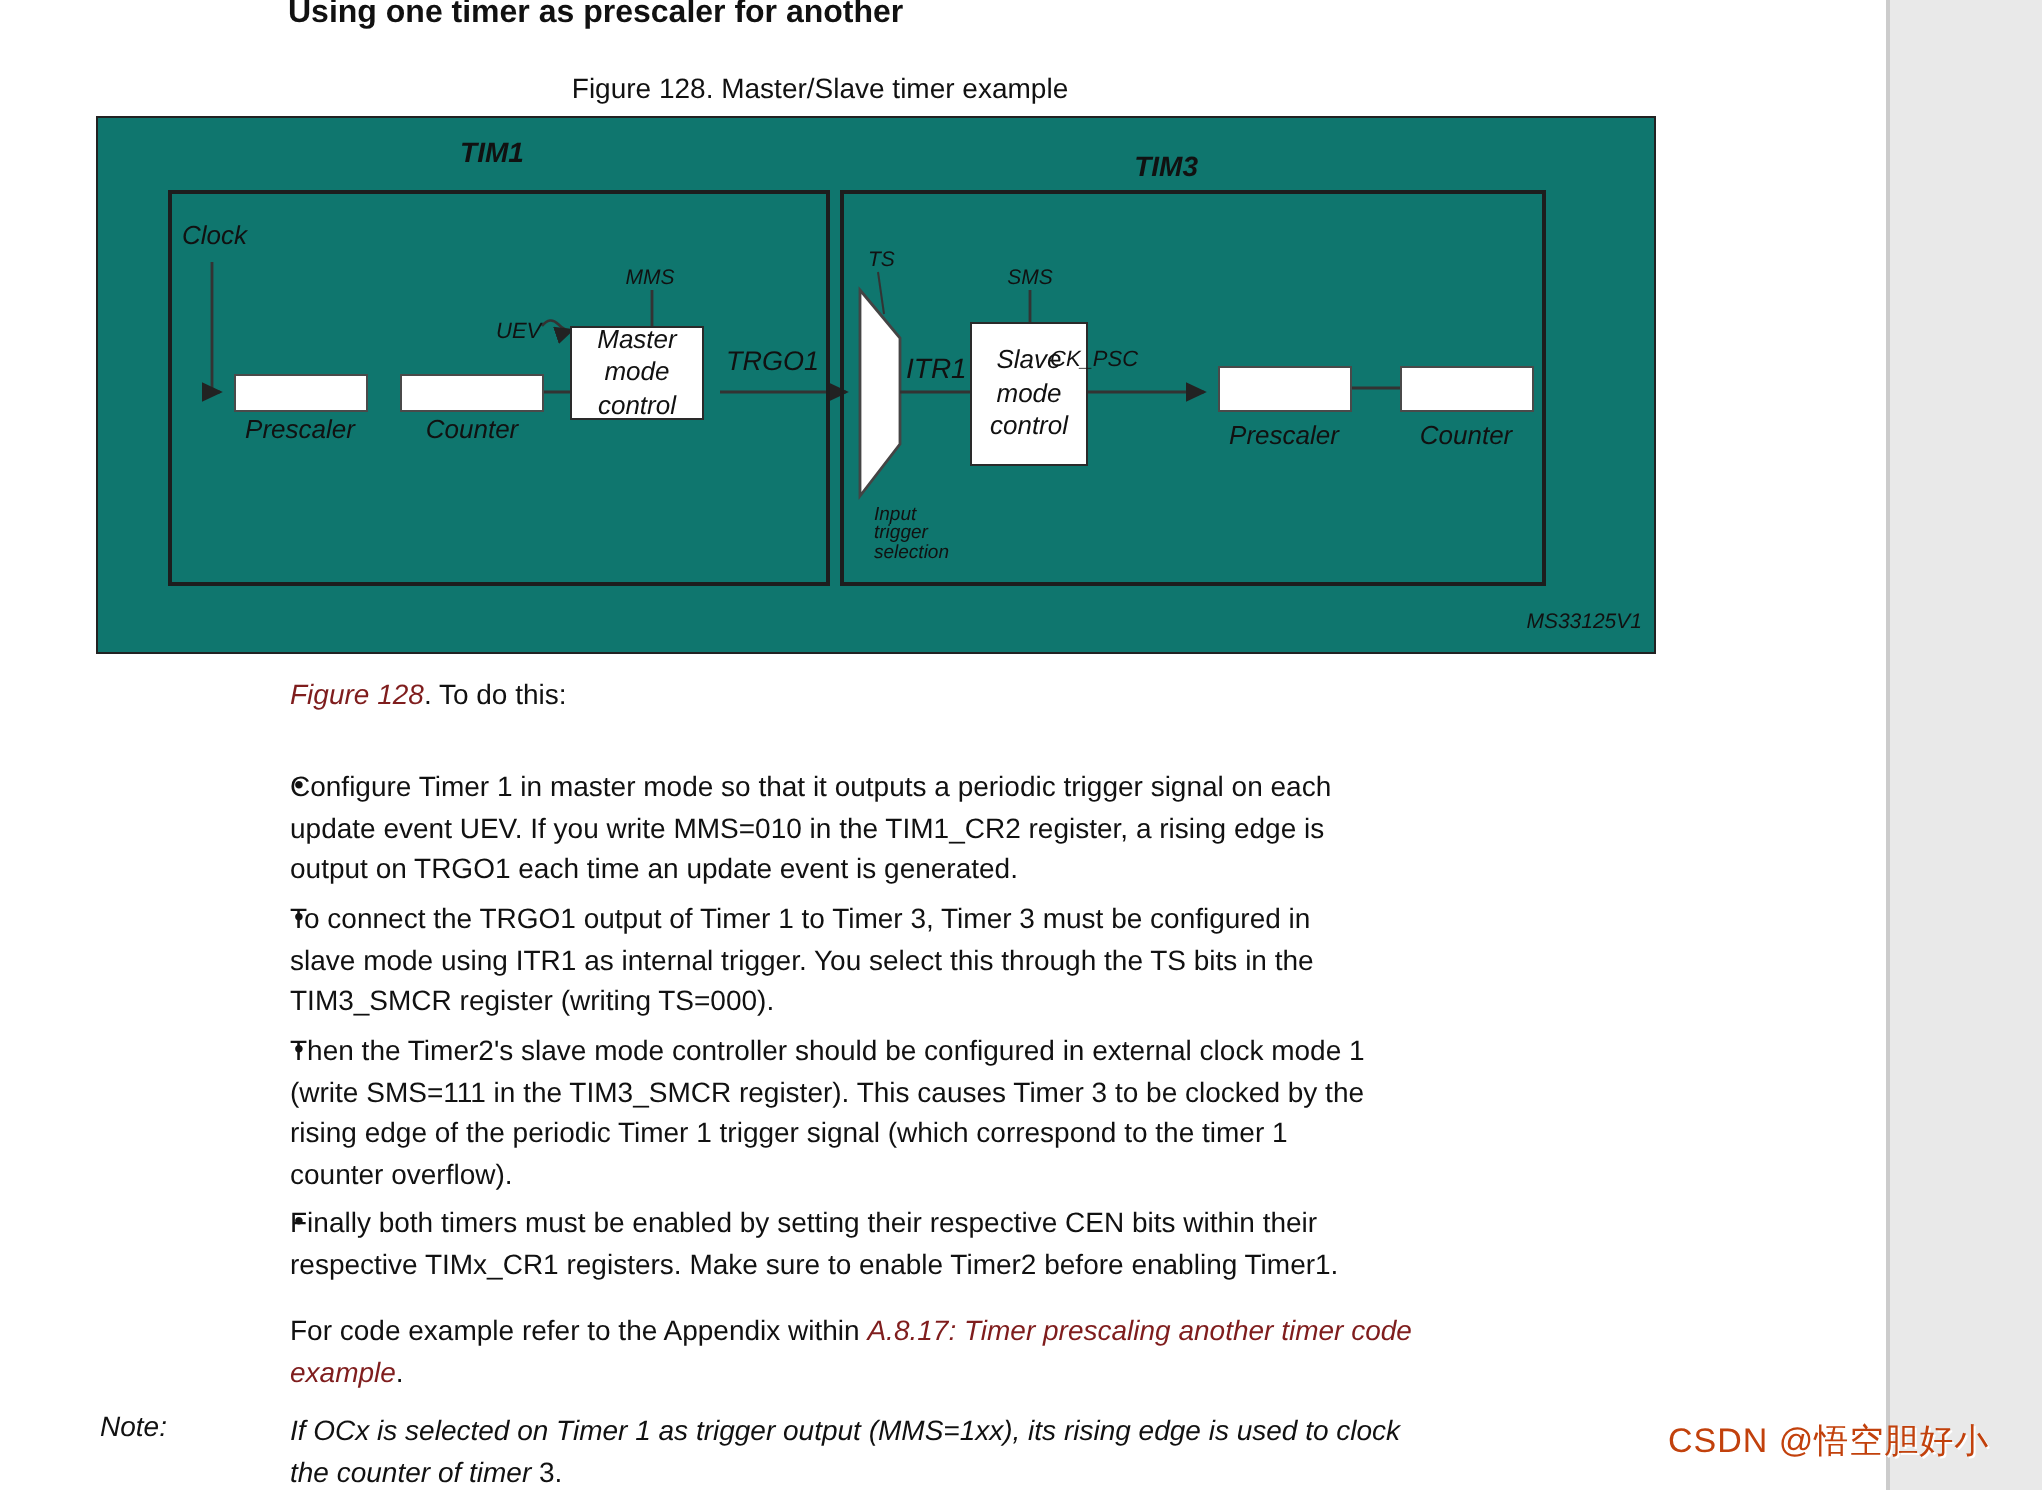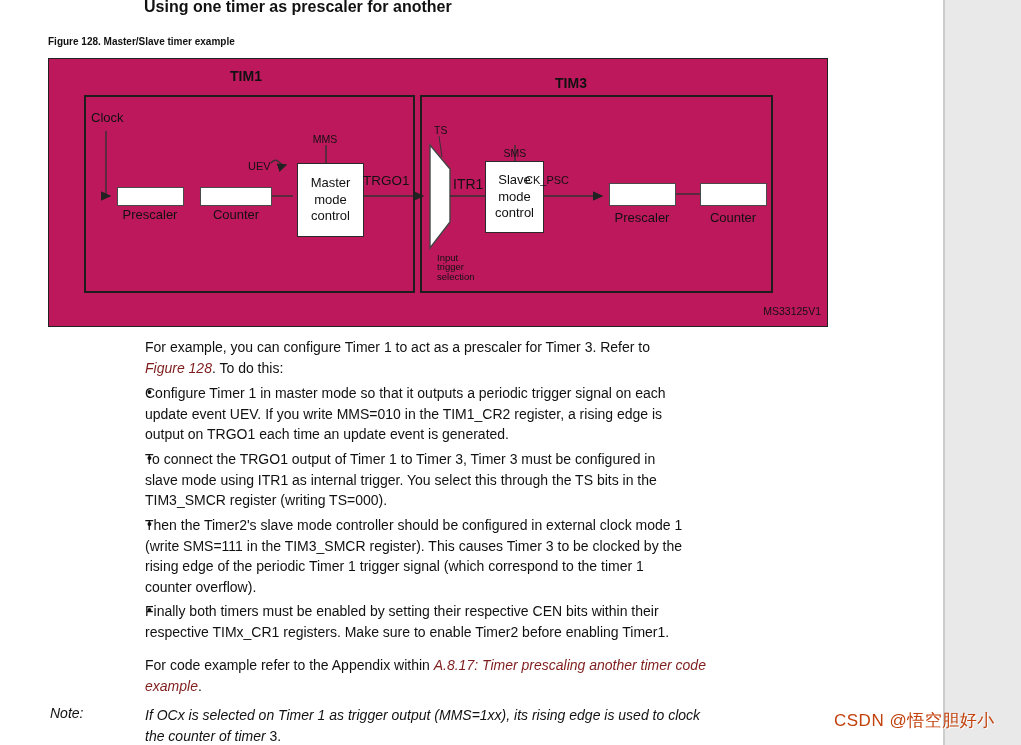--- a/index.html
+++ b/index.html
@@ -16,66 +16,66 @@
     background:#e9e9e9;border-left:2px solid #cccccc;
   }
   #watermark{
     left:834px;top:709px;font-size:17px;letter-spacing:.5px;
     color:#c2410c;text-shadow:1px 1px 0 rgba(255,255,255,.95);
     z-index:5;white-space:nowrap;
   }
 
   
   #heading{left:144px;top:-2px;font-size:16px;font-weight:bold;white-space:nowrap;}
-  #fig-caption{left:48px;top:36px;width:724px;
-    font-size:10px;font-weight:bold;}
+  #fig-caption{left:48px;top:36px;width:724px;text-align:center;
+    font-size:14px;font-weight:normal;}
   .para{font-size:14px;line-height:20.5px;white-space:pre-line;width:700px;}
   #intro{left:145px;top:337px;}
   .link{color:#7f1d1d;font-style:italic;text-decoration:none;cursor:pointer;}
   .bullet{left:145px;width:710px;font-size:14px;line-height:20.5px;}
   .bullet .mark{position:absolute;left:2px;top:-1px;font-size:14px;}
   .bullet .btext{white-space:pre-line;}
   #bullet-1{top:383px;} #bullet-2{top:449px;} #bullet-3{top:515px;} #bullet-4{top:601px;}
   #appendix{left:145px;top:655px;}
   #note-label{left:50px;top:705px;font-size:14px;font-style:italic;}
   #note-text{left:145px;top:705px;font-size:14px;line-height:20.5px;
     white-space:pre-line;width:710px;}
   #note-text .it{font-style:italic;text-align:center;}
 
   
   #figure-box{left:48px;top:58px;width:780px;height:269px;
-    border:1px solid #222;box-sizing:border-box;background:#be185d;}
+    border:1px solid #222;box-sizing:border-box;background:#0f766e;font-style:italic;}
   #fig-svg{left:0;top:0;width:780px;height:267px;}
   .tim-box{position:absolute;border:2px solid #1d1d1d;box-sizing:border-box;background:transparent;}
   #tim1-box{left:35px;top:36px;width:331px;height:198px;}
   #tim3-box{left:371px;top:36px;width:353px;height:198px;}
   .tim-title{position:absolute;font-size:14px;font-weight:bold;}
   #tim1-title{left:157px;top:9px;width:80px;text-align:center;}
-  #tim3-title{left:482px;top:16px;width:80px;text-align:center;}
+  #tim3-title{left:470px;top:16px;width:80px;text-align:right;}
   .sblock{position:absolute;border:1.5px solid #4a4a4a;box-sizing:border-box;background:#fff;}
   #p1-box{left:68px;top:128px;width:67px;height:19px;}
   #c1-box{left:151px;top:128px;width:72px;height:19px;}
   #p3-box{left:560px;top:124px;width:67px;height:23px;}
   #c3-box{left:651px;top:124px;width:67px;height:23px;}
   .ctrl-box{position:absolute;border:1.5px solid #2a2a2a;box-sizing:border-box;background:#fff;
     display:flex;align-items:center;justify-content:center;text-align:center;
     font-size:13px;line-height:16.5px;white-space:pre-line;}
-  #master-box{left:248px;top:104px;width:67px;height:74px;}
+  #master-box{left:236px;top:104px;width:67px;height:47px;}
   #slave-box{left:436px;top:102px;width:59px;height:72px;}
   .dlabel{position:absolute;font-size:13px;white-space:nowrap;}
   .dlabel.small{font-size:10.5px;}
   .dlabel.center{text-align:center;}
   #clock-label{left:42px;top:51px;}
   #prescaler1-label{left:66px;top:148px;width:70px;text-align:center;}
   #counter1-label{left:152px;top:148px;width:70px;text-align:center;}
   #mms-label{left:256px;top:74px;width:40px;text-align:center;}
   #uev-label{left:199px;top:101px;font-size:11px;}
   #trgo1-label{left:314px;top:114px;font-size:13.5px;}
   #ts-label{left:385px;top:65px;}
-  #sms-label{left:446px;top:88px;width:40px;text-align:center;}
+  #sms-label{left:446px;top:74px;width:40px;text-align:center;}
   #itr1-label{left:404px;top:117px;font-size:14px;}
   #ckpsc-label{left:476px;top:115px;font-size:11px;}
   #prescaler3-label{left:558px;top:151px;width:70px;text-align:center;}
   #counter3-label{left:649px;top:151px;width:70px;text-align:center;}
   #mux-label{left:372px;top:194px;font-size:9.5px;line-height:9.4px;white-space:pre-line;margin-left:16px;}
   #ref-code{left:662px;top:246px;width:110px;text-align:right;font-size:10.5px;}
 </style>
 </head>
 <body>
 
@@ -135,22 +135,21 @@
   <div class="dlabel center" id="prescaler3-label">Prescaler</div>
   <div class="sblock" id="c3-box"></div>
   <div class="dlabel center" id="counter3-label">Counter</div>
   <div class="dlabel" id="mux-label">Input
 trigger
 selection</div>
 
   <div class="dlabel" id="ref-code">MS33125V1</div>
 </div>
 
-<div class="abs para" id="intro"><span>For example, you can configure Timer 1 to act as a prescaler for Timer 3. Refer to
-</span><a class="link">Figure 128</a><span>. To do this:</span></div>
+<div class="abs para" id="intro"><a class="link">Figure 128</a><span>. To do this:</span></div>
 
 <div class="abs bullet" id="bullet-1">
   <span class="mark">•</span>
   <div class="btext">Configure Timer 1 in master mode so that it outputs a periodic trigger signal on each
 update event UEV. If you write MMS=010 in the TIM1_CR2 register, a rising edge is
 output on TRGO1 each time an update event is generated.</div>
 </div>
 <div class="abs bullet" id="bullet-2">
   <span class="mark">•</span>
   <div class="btext">To connect the TRGO1 output of Timer 1 to Timer 3, Timer 3 must be configured in

